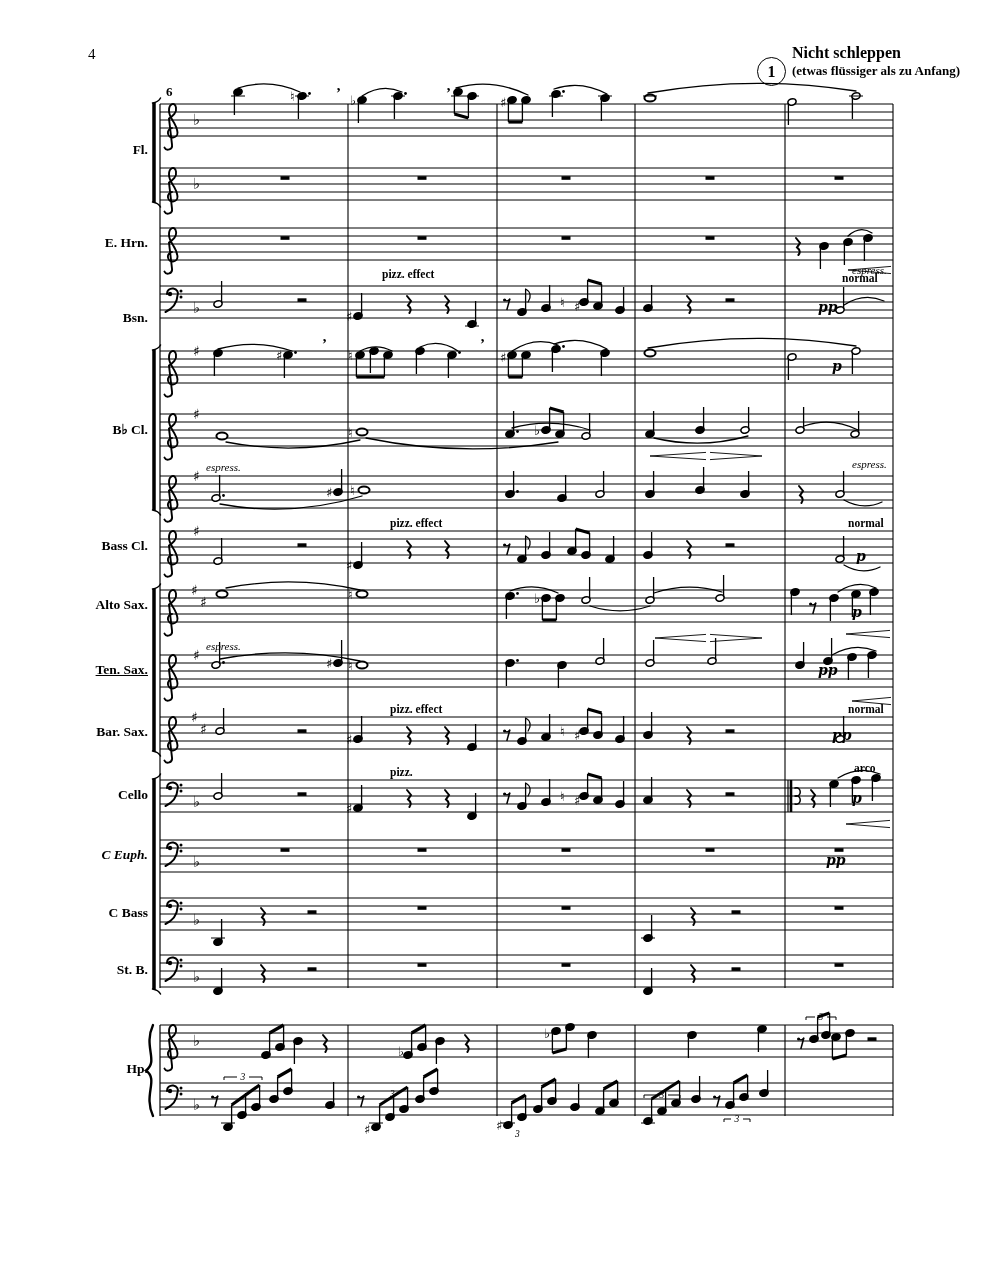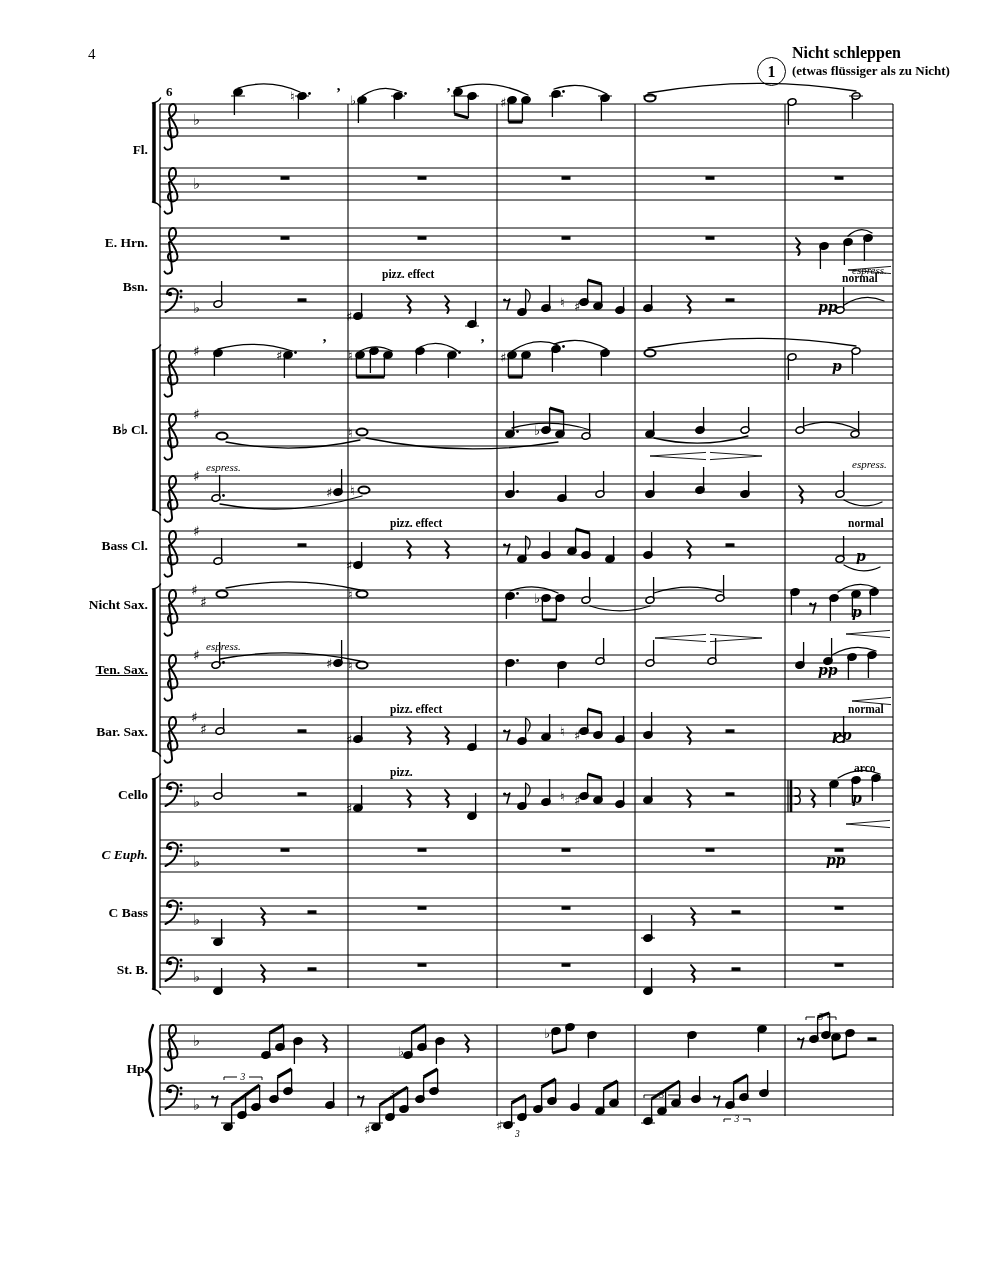--- a/index.html
+++ b/index.html
@@ -22,28 +22,28 @@
 </head>
 <body>
 
 <div id="page">
   <div class="abs page-num" style="left:88px;top:46px;">4</div>
   <div class="abs meas-num" style="left:166px;top:84px;">6</div>
   <div class="abs reh-circle" style="left:757px;top:57px;">
     <span class="reh-num">1</span>
   </div>
   <div class="abs tempo-title" style="left:792px;top:44px;">Nicht schleppen</div>
-  <div class="abs tempo-sub" style="left:792px;top:63px;">(etwas flüssiger als zu Nicht)</div>
+  <div class="abs tempo-sub" style="left:792px;top:63px;">(etwas flüssiger als zu Anfang)</div>
   <div id="labels">
       <div class="inst-label" style="top: 142px;">Fl.</div>
       <div class="inst-label" style="top: 235px;">E. Hrn.</div>
-      <div class="inst-label" style="top: 279px;">Bsn.</div>
+      <div class="inst-label" style="top: 310px;">Bsn.</div>
       <div class="inst-label" style="top: 421px;">B♭ Cl.</div>
       <div class="inst-label" style="top: 538px;">Bass Cl.</div>
-      <div class="inst-label" style="top: 597px;">Nicht Sax.</div>
+      <div class="inst-label" style="top: 597px;">Alto Sax.</div>
       <div class="inst-label" style="top: 662px; text-decoration: underline;">Ten. Sax.</div>
       <div class="inst-label" style="top: 724px;">Bar. Sax.</div>
       <div class="inst-label" style="top: 787px; font-family: Liberation Serif, serif;">Cello</div>
       <div class="inst-label" style="top: 847px; font-style: italic;">C Euph.</div>
       <div class="inst-label" style="top: 905px;">C Bass</div>
       <div class="inst-label" style="top: 962px;">St. B.</div>
       <div class="inst-label" style="top: 1061px;">Hp.</div>
     </div>
   <div id="texts">
       <div class="abs t-bold" style="left: 352px; top: 268px;">pizz. effect</div>

